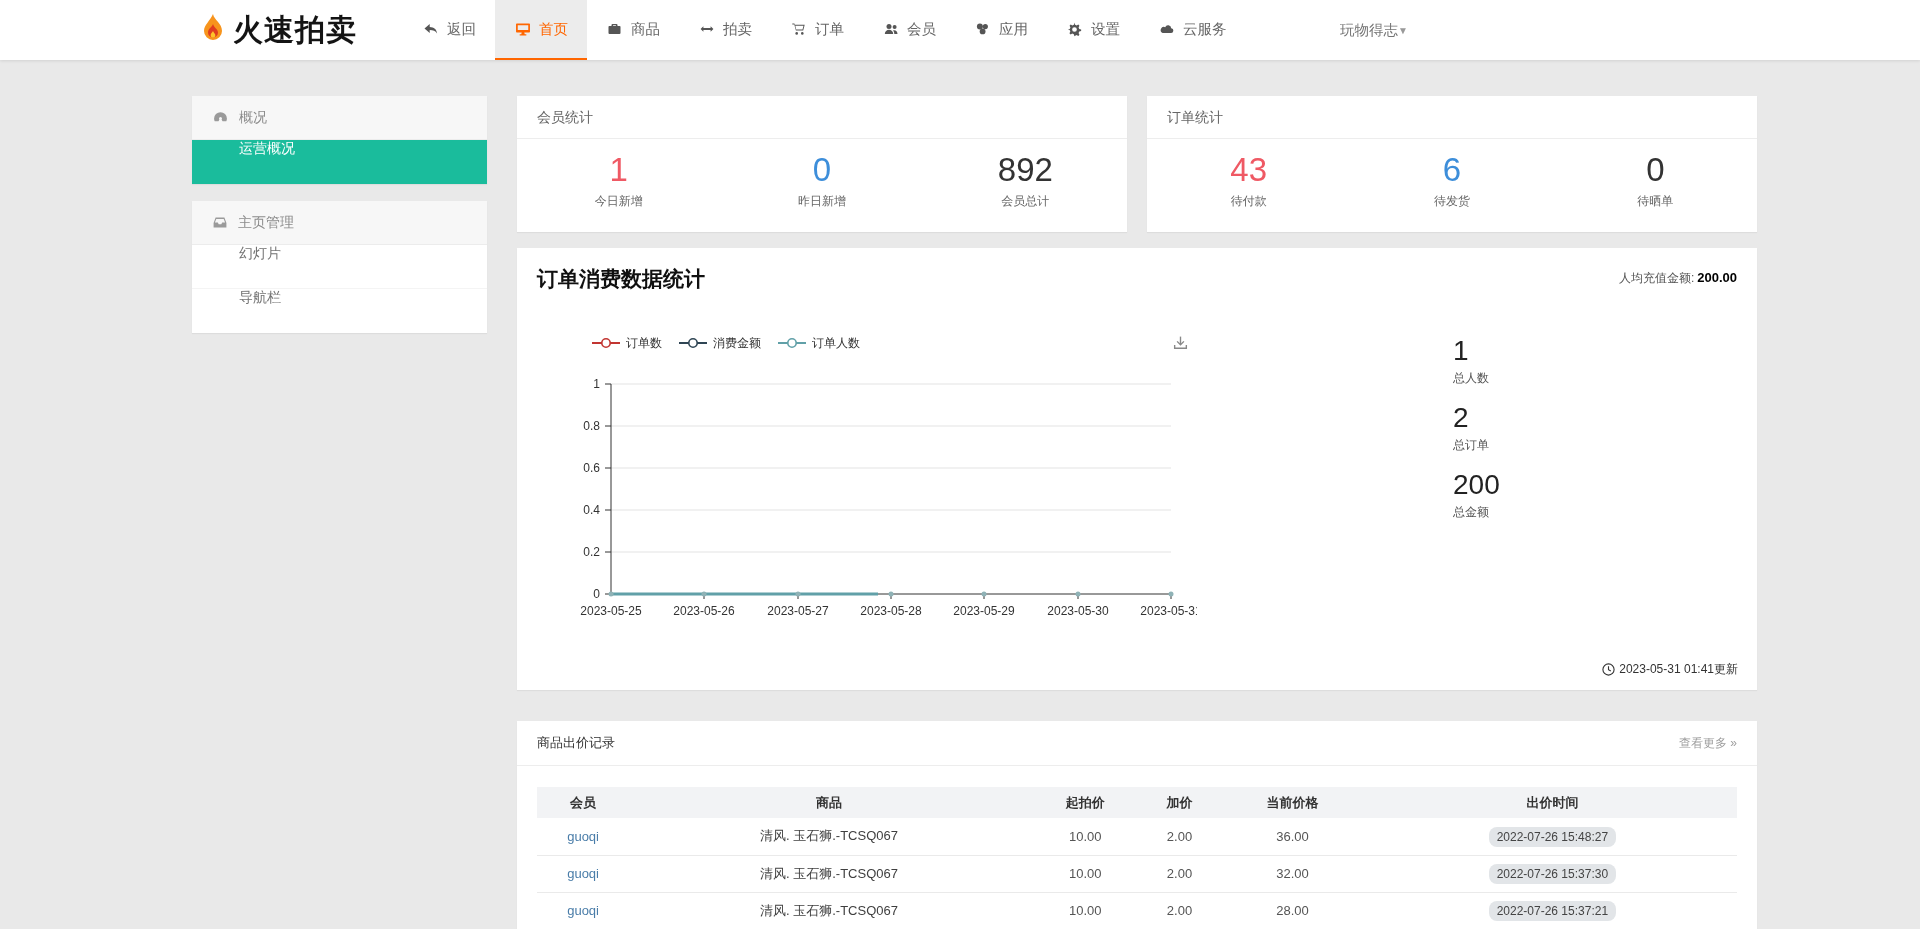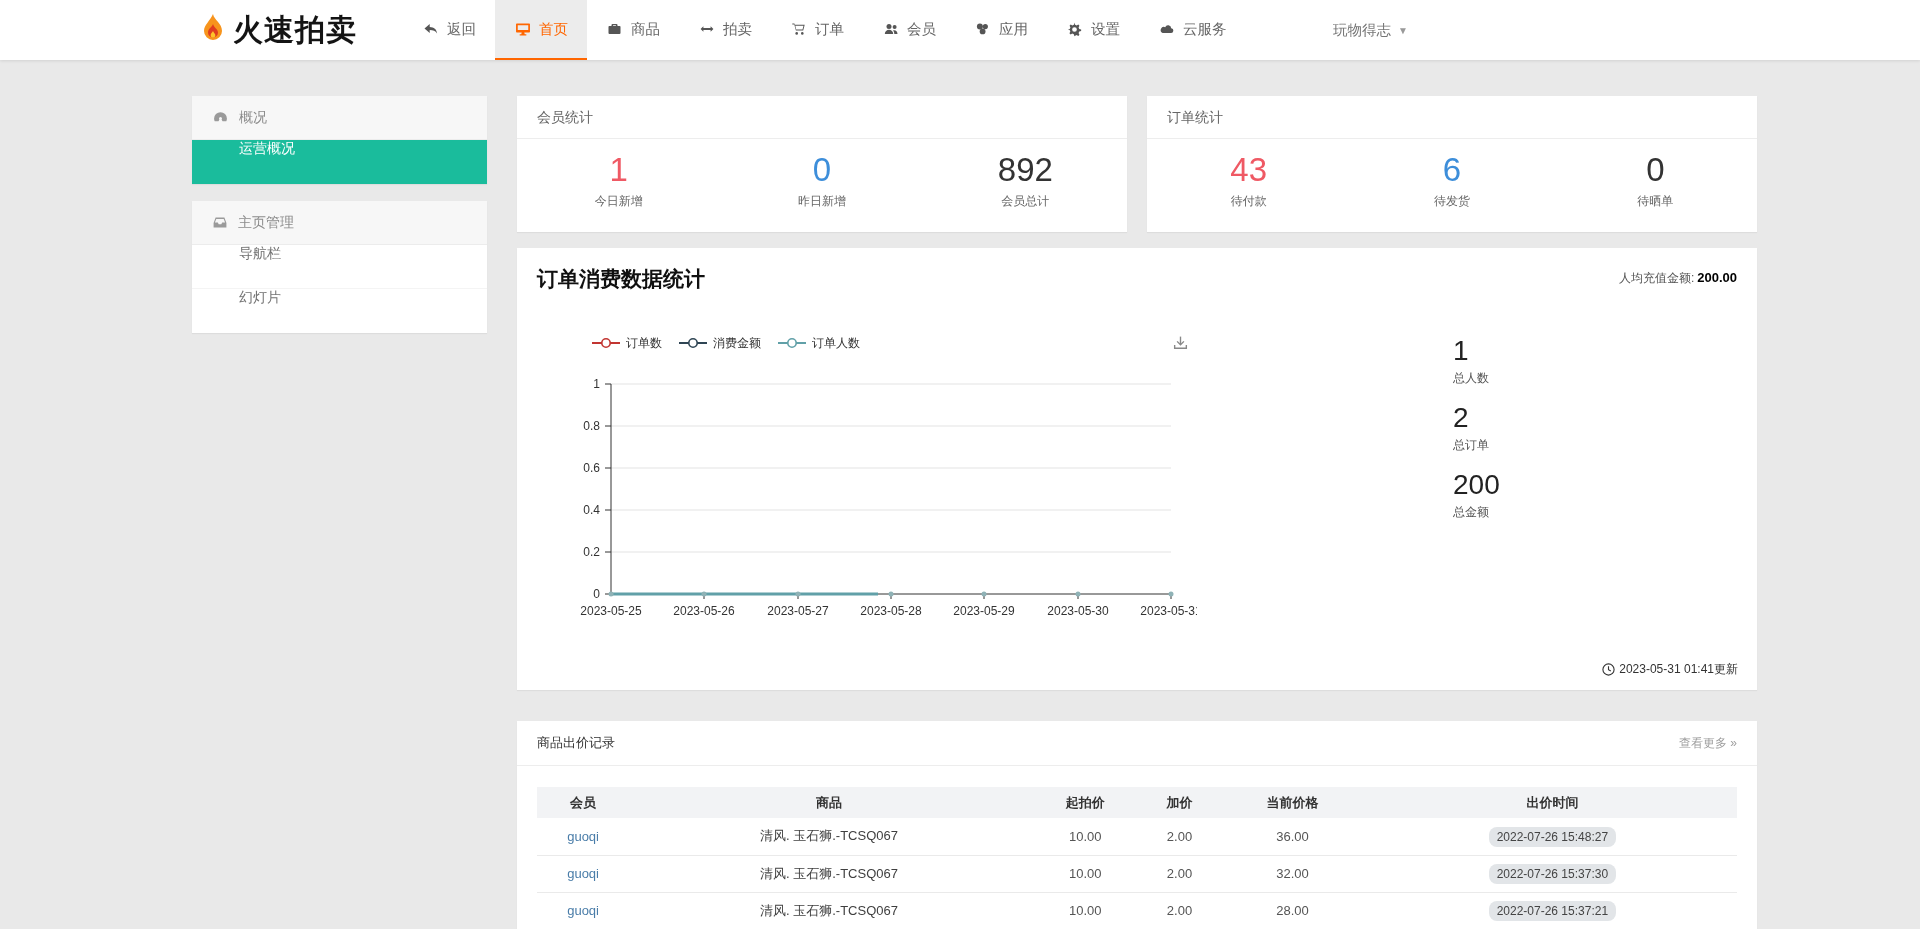--- a/index.html
+++ b/index.html
@@ -9,21 +9,21 @@
   
   .navbar{height:60px;background:#fff;display:flex;align-items:stretch;box-shadow:0 1px 3px rgba(0,0,0,.1);position:relative;z-index:5}
   .logo{display:flex;align-items:center;gap:5px;margin-left:198px;flex:0 0 auto}
   .logo-text{font-size:30px;font-weight:bold;color:#141414;letter-spacing:1px}
   .nav{display:flex;margin-left:46px}
   .nav-item{display:flex;align-items:center;gap:8px;padding:0 19px;font-size:14.5px;color:#666;cursor:pointer;border-bottom:2px solid transparent}
   .nav-item .ic{width:17px;height:17px;display:flex;align-items:center;justify-content:center;color:#555;font-size:15px}
   .nav-item.active{background:#ececec;color:#f60;border-bottom-color:#f60}
   .nav-item.active .ic{color:#f60}
   .nav-item svg{fill:currentColor}
-  .user{margin-left:auto;margin-right:512px;display:flex;align-items:center;gap:7px;color:#757575;font-size:14.5px;cursor:pointer}
+  .user{margin-left:auto;margin-right:512px;display:flex;align-items:center;color:#757575;font-size:14.5px;cursor:pointer}
   .caret{font-size:10px;color:#999}
 
   
   .layout{display:flex;align-items:flex-start;padding-top:36px}
   .sidebar{width:295px;margin-left:192px;flex:0 0 auto}
   .side-card{background:#fff;margin-bottom:17px;box-shadow:0 1px 1px rgba(0,0,0,.05)}
   .side-header{display:flex;align-items:center;gap:11px;height:44px;padding:0 21px;background:#f7f7f7;color:#8c8c8c;font-size:14px;border-bottom:1px solid #ececec}
   .side-header .ic{color:#9a9a9a;display:flex}
   .side-item{height:44px;display:flex;align-items:flex-start;padding:0 47px;font-size:14px;color:#737373;background:#fff;border-bottom:1px solid #f4f4f4;cursor:pointer}
   .side-card .side-item:last-child{border-bottom:none}
@@ -191,24 +191,24 @@
     <div class="side-card">
       <div class="side-header">
         <span class="ic">
             <svg width="14" height="13" viewBox="0 0 14 13">
               <path d="M2.6 1.5h8.8L13.4 7v4.5H.6V7zM3.3 3 1.9 6.6h2.9l.9 1.6h2.6l.9-1.6h2.9L10.7 3z" fill="#9a9a9a" fill-rule="evenodd"></path>
             </svg>
           </span>
         <span>主页管理</span>
       </div>
       <div class="side-item">
+        <span>幻灯片</span>
+      </div>
+      <div class="side-item">
         <span>导航栏</span>
-      </div>
-      <div class="side-item">
-        <span>幻灯片</span>
       </div>
     </div>
   </aside>
 
   <main class="main">
 
     <div class="stat-row">
       <div class="card stat-card">
         <div class="stat-head">会员统计</div>
         <div class="stats">

